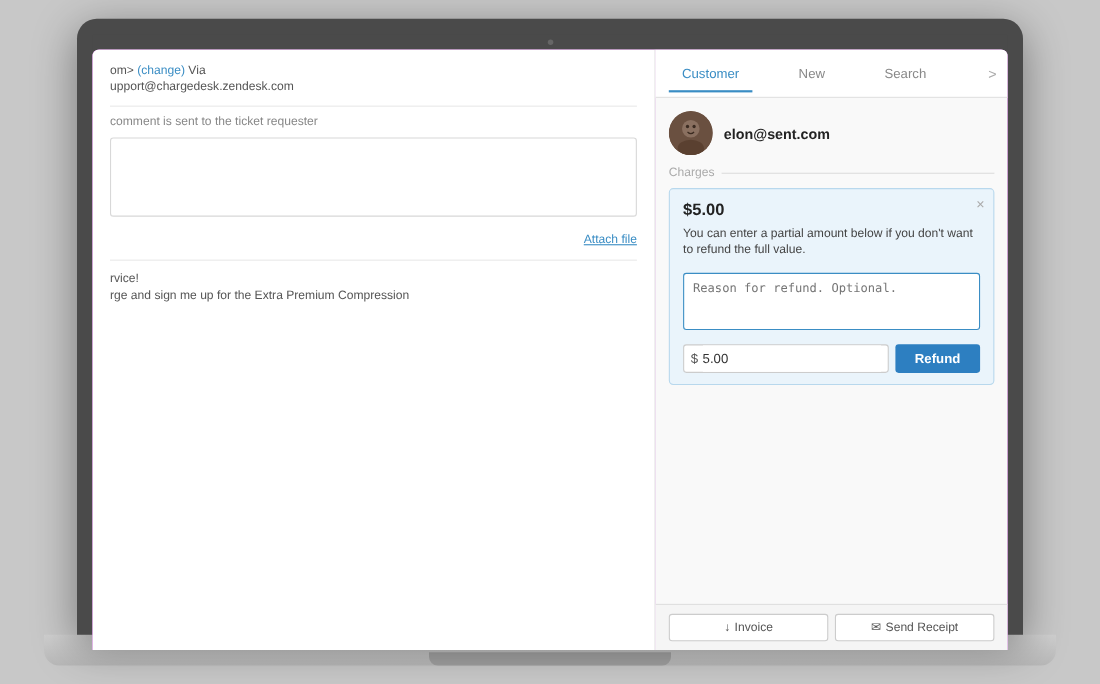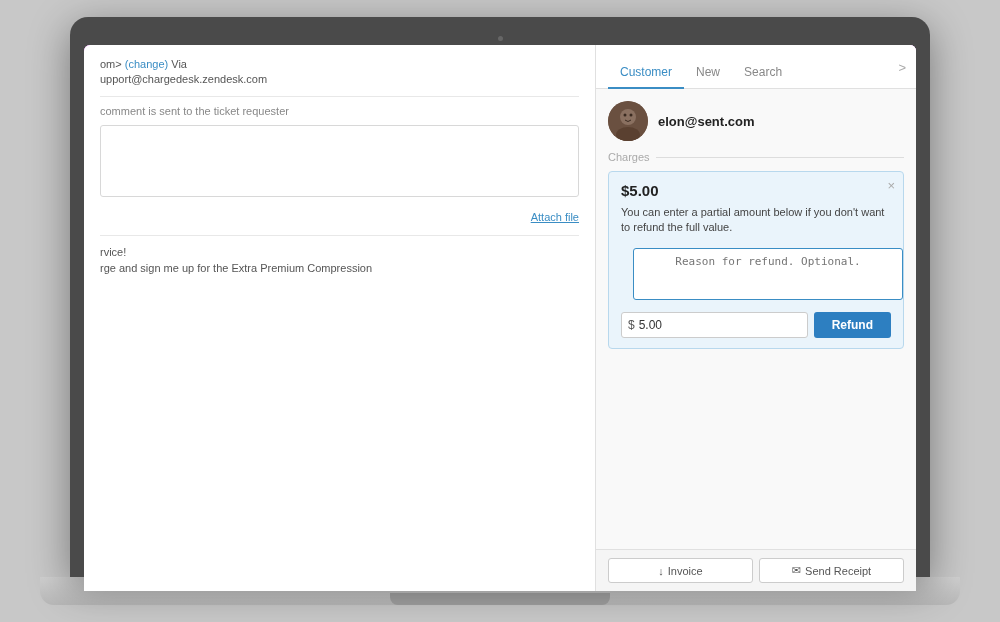--- a/index.html
+++ b/index.html
@@ -166,23 +166,24 @@
       display: flex;
       flex-direction: column;
       position: relative;
     }
 
     .right-panel-tabs {
       display: flex;
       background: #fff;
       border-bottom: 1px solid #e0e0e0;
       padding: 0 12px;
-      align-items: flex-end;
+      align-items: center;
       height: 44px;
       position: relative;
+      gap: 30px;
     }
 
     .tab-item {
       padding: 10px 12px 8px;
       font-size: 12px;
       color: #888;
       cursor: pointer;
       border-bottom: 2px solid transparent;
       margin-bottom: -1px;
     }
@@ -323,22 +324,21 @@
       width: 100%;
       height: 52px;
       border: 1px solid #3a8dc4;
       border-radius: 3px;
       padding: 6px 8px;
       font-size: 11px;
       color: #888;
       resize: none;
       outline: none;
       background: #fff;
-      margin: 8px 12px;
-      text-align: center;
+      margin: 8px 0;
     }
 
     .refund-row {
       display: flex;
       gap: 6px;
       align-items: center;
     }
 
     .refund-amount-input-wrap {
       display: flex;

